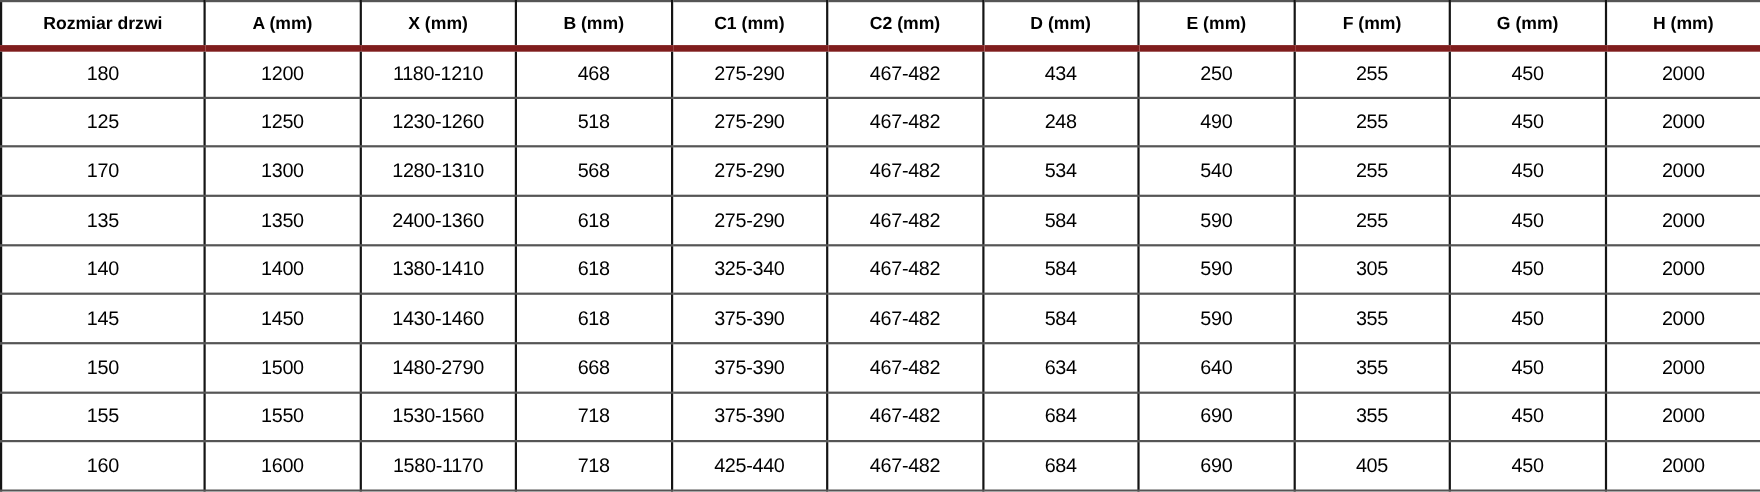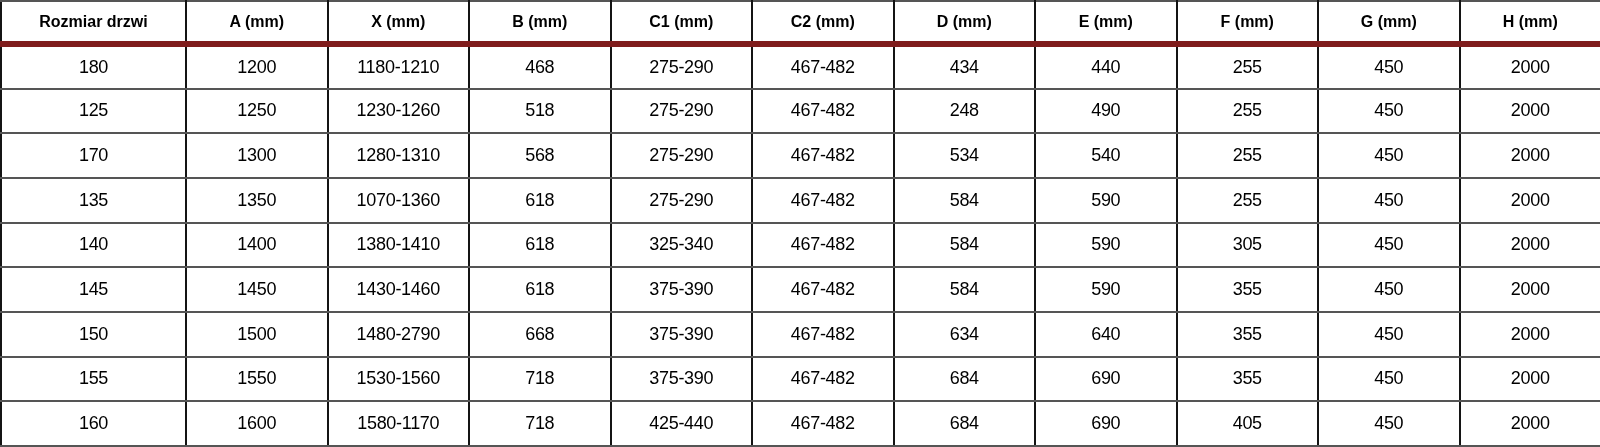--- a/index.html
+++ b/index.html
@@ -86,21 +86,21 @@
     </thead>
     <tbody>
         <tr>
           <td>180</td>
           <td>1200</td>
           <td>1180-1210</td>
           <td>468</td>
           <td>275-290</td>
           <td>467-482</td>
           <td>434</td>
-          <td>440</td>
+          <td>250</td>
           <td>255</td>
           <td>450</td>
           <td>2000</td>
         </tr>
         <tr>
           <td>125</td>
           <td>1250</td>
           <td>1230-1260</td>
           <td>518</td>
           <td>275-290</td>
@@ -120,21 +120,21 @@
           <td>467-482</td>
           <td>534</td>
           <td>540</td>
           <td>255</td>
           <td>450</td>
           <td>2000</td>
         </tr>
         <tr>
           <td>135</td>
           <td>1350</td>
-          <td>1070-1360</td>
+          <td>2400-1360</td>
           <td>618</td>
           <td>275-290</td>
           <td>467-482</td>
           <td>584</td>
           <td>590</td>
           <td>255</td>
           <td>450</td>
           <td>2000</td>
         </tr>
         <tr>

